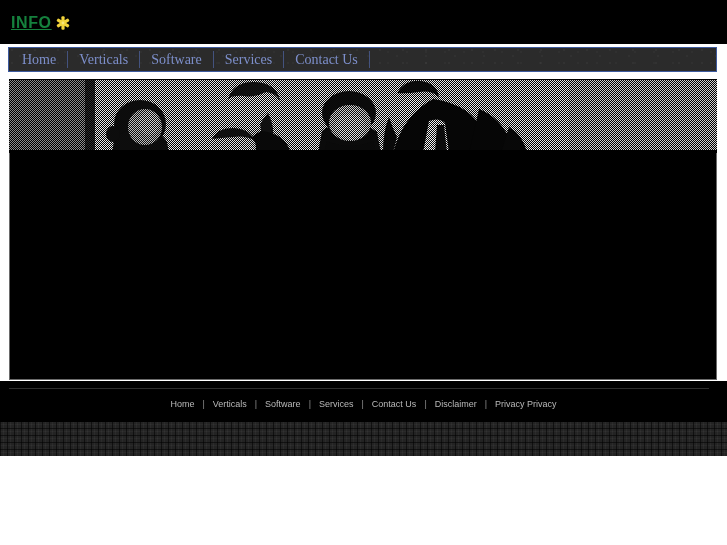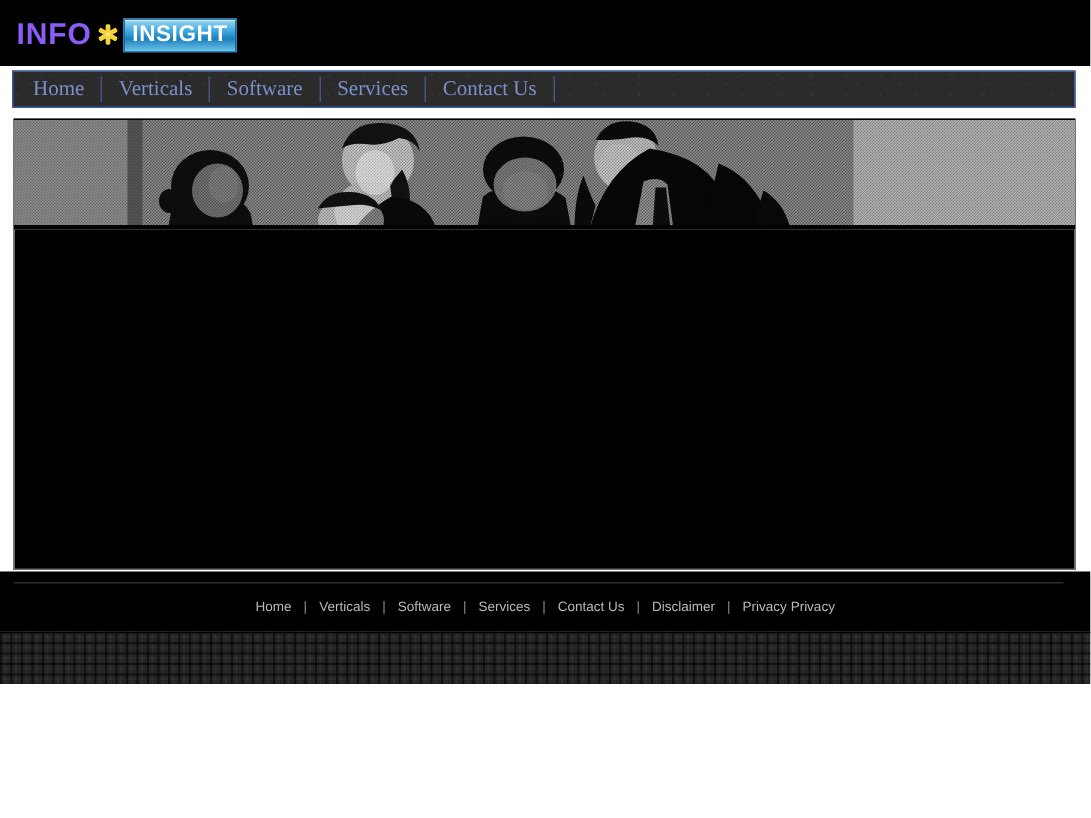--- a/index.html
+++ b/index.html
@@ -30,26 +30,27 @@
     background: #000000;
   }
   .logo {
     position: absolute;
     left: 11px; top: 13px;
     display: flex;
     align-items: center;
     height: 20px;
   }
   .logo-info {
-    color: #8b5cf6;
+    color: #15803d;
     font-family: "Liberation Sans", sans-serif;
     font-weight: bold;
-    font-size: 20px;
+    font-size: 16px;
     letter-spacing: 0.6px;
     line-height: 20px;
+    text-decoration: underline;
   }
   .logo-star {
     width: 16px;
     height: 20px;
     position: relative;
     margin: 0 2px 0 3px;
   }
   .logo-star svg { display: block; }
   .logo-insight {
     background: linear-gradient(to bottom, #9fd8f2 0%, #3aa6dd 38%, #1b7fc0 62%, #6cc3e8 100%);
@@ -211,21 +212,20 @@
             <rect x="6.4" y="3.2" width="3.2" height="13.6" rx="1.1"></rect>
             <rect x="6.4" y="3.2" width="3.2" height="13.6" rx="1.1" transform="rotate(60 8 10)"></rect>
             <rect x="6.4" y="3.2" width="3.2" height="13.6" rx="1.1" transform="rotate(120 8 10)"></rect>
             <circle cx="8" cy="10" r="3.1"></circle>
           </g>
           <g fill="#fff7b0" opacity="0.55">
             <circle cx="8" cy="10" r="1.4"></circle>
           </g>
         </svg>
       </span>
-      <span class="logo-insight">INSIGHT</span>
     </div>
   </div>
 
   <div class="navbar">
     <a class="nav-item">Home</a>
     <span class="nav-sep"></span>
     <a class="nav-item">Verticals</a>
     <span class="nav-sep"></span>
     <a class="nav-item">Software</a>
     <span class="nav-sep"></span>

